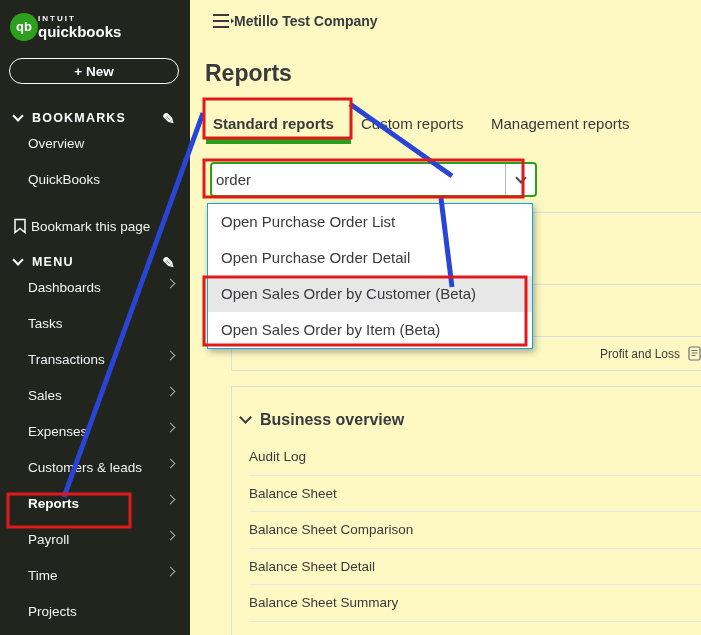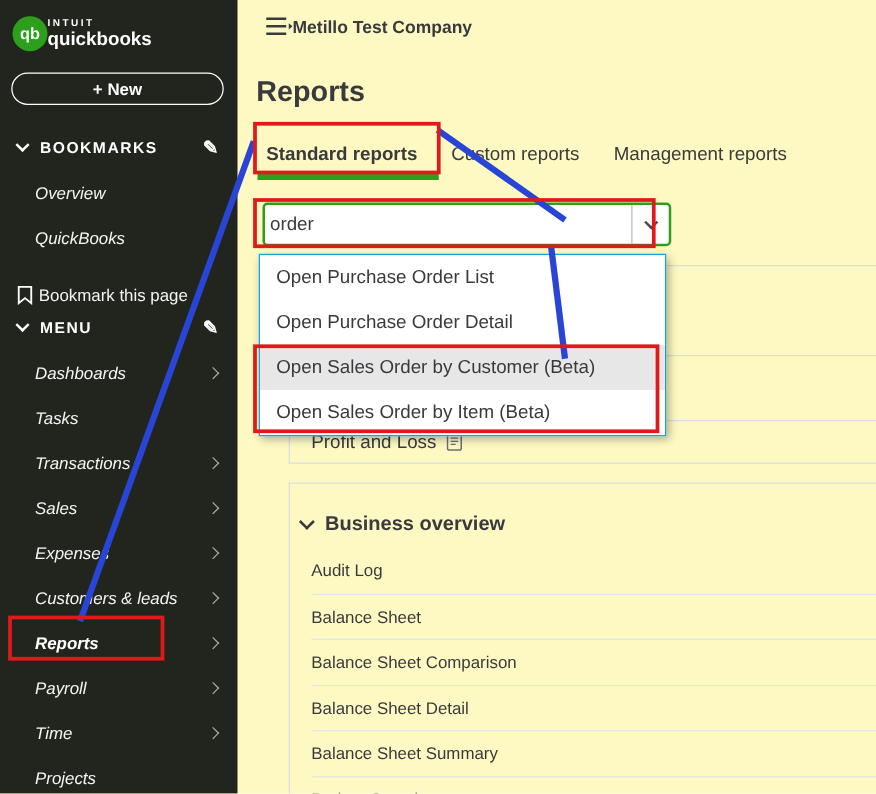--- a/index.html
+++ b/index.html
@@ -18,26 +18,26 @@
   .brand-product { font-size:15px; font-weight:700; margin-top:1px; color:#fff; }
   .new-btn { margin:14px 11px 0 9px; height:26px; border:1.3px solid #fff; border-radius:14px;
              color:#fff; font-size:13.5px; font-weight:700; display:flex; align-items:center; justify-content:center;
              cursor:pointer; }
   .section-head { display:flex; align-items:center; height:36px; margin-top:16px; padding:0 14px;
                   font-size:12.5px; font-weight:700; letter-spacing:1.2px; color:#fff; }
   .section-head.menu-head { margin-top:0; }
   .chev-d { width:8px; height:8px; border-left:2px solid #fff; border-bottom:2px solid #fff;
             transform:rotate(-45deg); margin-right:10px; margin-top:-4px; flex:0 0 auto; }
   .pencil { margin-left:auto; font-size:15px; color:#fff; line-height:1; }
-  .nav-item { display:flex; align-items:center; height:36px; padding-left:28px; font-size:13.5px;
-              color:#f3f4f3; cursor:pointer;font-style:italic; }
+  .nav-item { display:flex; align-items:flex-start; height:36px; padding-left:28px; font-size:13.5px;
+              color:#f3f4f3; cursor:pointer; }
   .nav-item.active { font-weight:700; color:#fff; }
   .chev-r { width:7px; height:7px; border-top:1.7px solid #a9ada9; border-right:1.7px solid #a9ada9;
             transform:rotate(45deg); margin-left:auto; margin-right:16px; flex:0 0 auto; }
-  .bookmark-row { display:flex; align-items:flex-end; gap:4px; height:36px; padding-left:13px;
+  .bookmark-row { display:flex; align-items:center; gap:4px; height:36px; padding-left:13px;
                   font-size:13.5px; color:#f3f4f3; cursor:pointer; }
 
   
   .hamburger { position:absolute; left:212px; top:13px; width:22px; height:16px; cursor:pointer; }
   .company-name { position:absolute; left:234px; top:13px; font-size:14px; font-weight:700; color:#393a3d; }
   .page-title { position:absolute; left:205px; top:60px; font-size:23px; font-weight:700; color:#393a3d; }
 
   
   .tab { position:absolute; top:115px; font-size:15px; color:#393a3d; cursor:pointer; }
   .tab-standard { left:213px; font-weight:600; }
@@ -54,21 +54,21 @@
   .combo-arrow { margin-left:auto; width:30px; align-self:stretch; border-left:1px solid #b7bac0;
                  display:flex; align-items:center; justify-content:center; cursor:pointer; }
   .combo-chev { width:8px; height:8px; border-left:2px solid #4a4c52; border-bottom:2px solid #4a4c52;
                 transform:rotate(-45deg); margin-top:-3px; }
 
   
   .sep-partial { position:absolute; height:1px; background:#dadde1; left:533px; width:168px; }
   .sep-212 { top:212px; } .sep-284 { top:284px; }
   .fav-card { position:absolute; left:231px; top:336px; width:470px; height:35px;
               border-top:1px solid #dadde1; border-bottom:1px solid #dadde1; border-left:1px solid #dadde1;
-              display:flex; align-items:center; padding-left:17px; gap:8px; font-size:15px; }
+              display:flex; align-items:center; padding-left:17px; gap:8px; font-size:12px;justify-content:flex-end; }
   .bo-card { position:absolute; left:231px; top:386px; width:470px; height:249px;
              border-top:1px solid #dadde1; border-left:1px solid #dadde1; padding-top:20px; }
   .bo-head { display:flex; align-items:center; height:26px; padding-left:9px; gap:10px;
              font-size:16px; font-weight:700; color:#393a3d; cursor:pointer; }
   .chev-d-dark { width:9px; height:9px; border-left:2px solid #393a3d; border-bottom:2px solid #393a3d;
                  transform:rotate(-45deg); margin-top:-5px; flex:0 0 auto; }
   .bo-rows { margin-top:6px; }
   .bo-row { height:36.5px; line-height:36.5px; margin-left:17px; border-bottom:1px solid #e4e6e9;
             font-size:13.5px; color:#393a3d; cursor:pointer; }
   .bo-row:last-child { border-bottom:none; }

